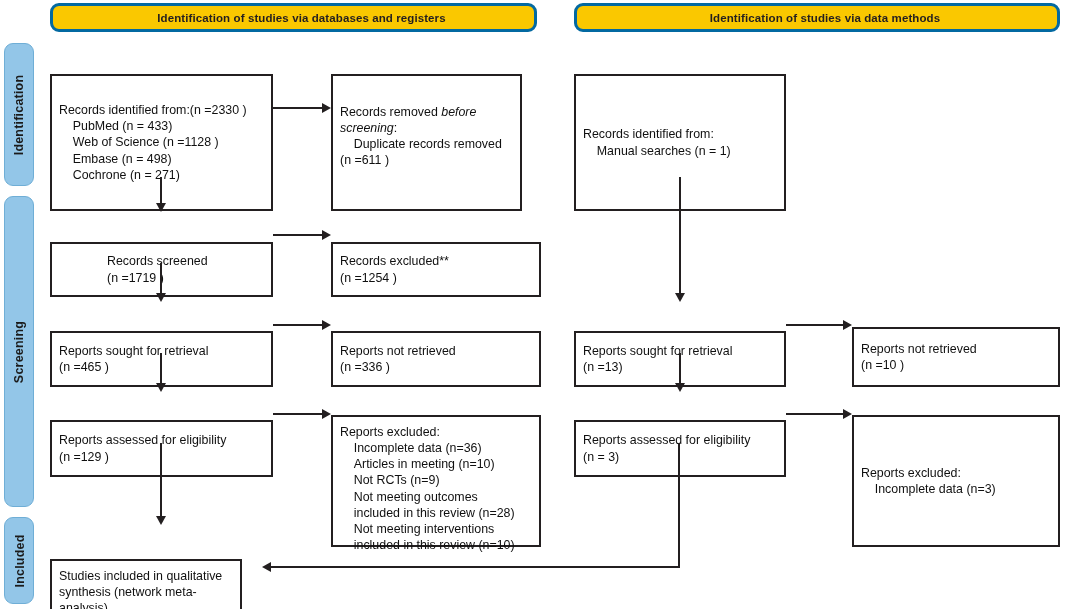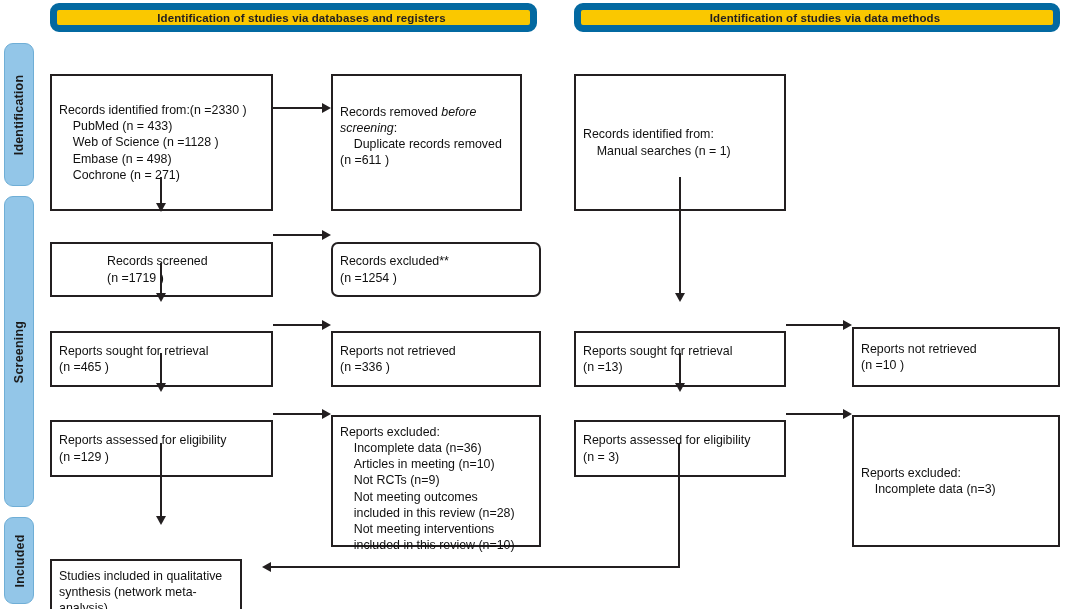--- a/index.html
+++ b/index.html
@@ -11,21 +11,21 @@
     position:relative;
     width:1065px;
     height:609px;
     overflow:hidden;
     background:#ffffff;
   }
   
   .banner{
     position:absolute;
     background:#FAC800;
-    border:7px solid #0369a1;
+    border:3px solid #0369a1;
     border-radius:9px;
     color:#231f20;
     font-weight:bold;
     font-size:11.5px;
     letter-spacing:.1px;
     display:flex;
     align-items:center;
     justify-content:center;
     text-align:center;
     box-sizing:border-box;
@@ -121,21 +121,21 @@
   <div class="arw arw-r" style="left:322px;top:103px;"></div>
 
   <div class="ln vln" style="left:160px;top:177px;height:26px;"></div>
   <div class="arw arw-d" style="left:156px;top:203px;"></div>
 
   <div class="box" style="left:50px;top:208px;width:223px;height:55px;padding-left:48px;">
     <div class="txt">Records screened
 (n =1719 )</div>
   </div>
 
-  <div class="box" style="left:331px;top:208px;width:210px;height:55px;border-radius:7px;">
+  <div class="box" style="left:331px;top:208px;width:210px;height:55px;">
     <div class="txt">Records excluded**
 (n =1254 )</div>
   </div>
 
   <div class="ln hln" style="left:273px;top:234px;width:49px;"></div>
   <div class="arw arw-r" style="left:322px;top:230px;"></div>
 
   <div class="ln vln" style="left:160px;top:263px;height:30px;"></div>
   <div class="arw arw-d" style="left:156px;top:293px;"></div>
 

